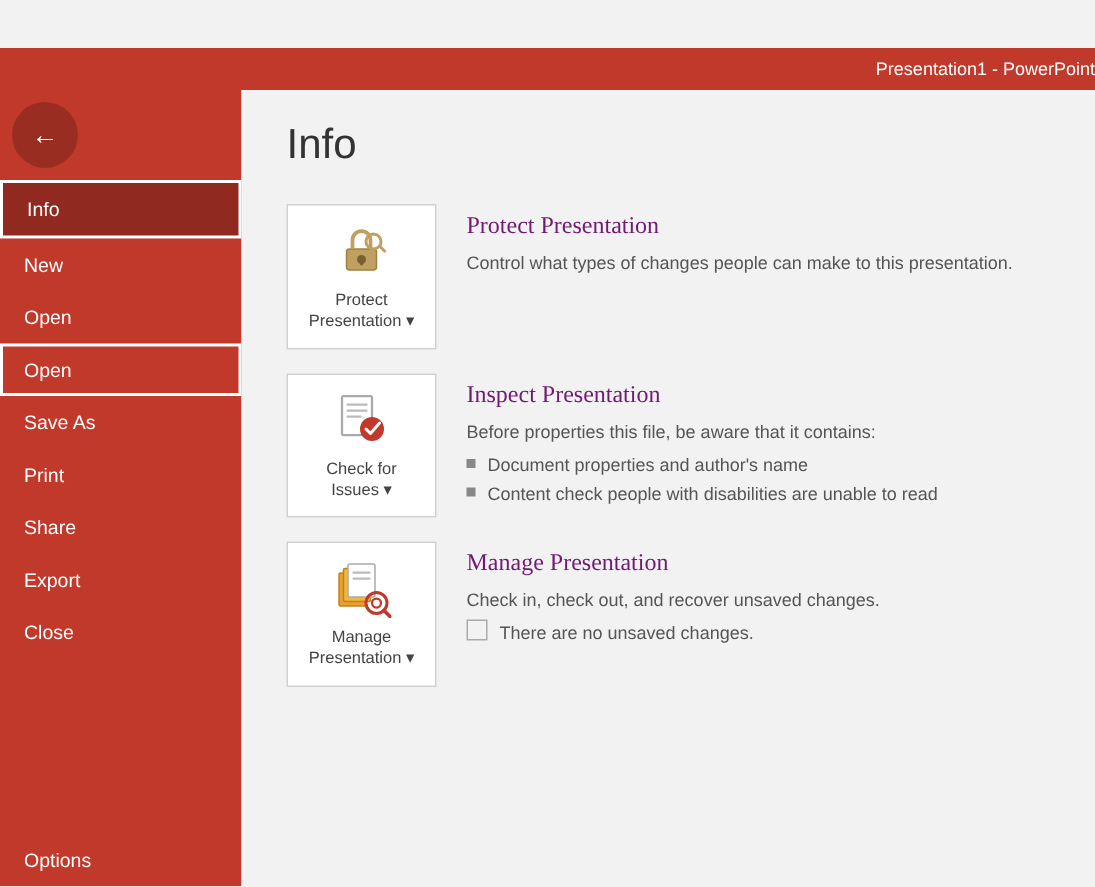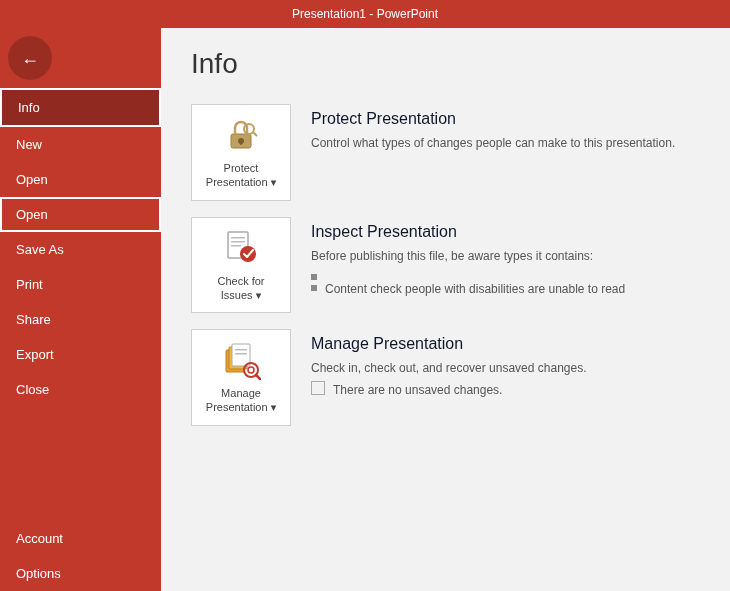--- a/index.html
+++ b/index.html
@@ -3,23 +3,24 @@
   <meta charset="utf-8">
   <style>
     * { margin: 0; padding: 0; box-sizing: border-box; }
     body { width: 730px; height: 591px; font-family: 'Segoe UI', Arial, sans-serif; display: flex; flex-direction: column; background: #f2f2f2; overflow: hidden; }
 
     .title-bar {
       height: 28px;
       background: #c0392b;
       display: flex;
       align-items: center;
-      justify-content: center;
+      justify-content: flex-end;
       color: white;
       font-size: 12px;
+      margin-top: 32px;
     }
 
     .main-content {
       display: flex;
       flex: 1;
       overflow: hidden;
     }
 
     
     .sidebar {
@@ -119,22 +120,23 @@
     }
 
     .card-text-area {
       flex: 1;
       padding-top: 6px;
     }
 
     .card-title {
       font-size: 16px;
       font-weight: 400;
-      color: #0f172a;
+      color: #701a75;
       margin-bottom: 6px;
+      font-family: Liberation Serif, serif;
     }
 
     .card-desc {
       font-size: 12px;
       color: #555;
       line-height: 1.5;
     }
 
     .card-bullets {
       margin-top: 4px;
@@ -203,23 +205,20 @@
       <span>Export</span>
     </div>
     <div class="sidebar-item">
       <span>Close</span>
     </div>
 
     <div class="sidebar-divider"></div>
 
     <div class="sidebar-bottom">
       <div class="sidebar-item">
-        <span>Account</span>
-      </div>
-      <div class="sidebar-item">
         <span>Options</span>
       </div>
     </div>
   </div>
 
   <div class="right-panel">
     <h1 class="page-title">Info</h1>
 
     <div class="info-card">
       <div class="card-icon-box">
@@ -249,24 +248,25 @@
           <rect x="10" y="13" width="14" height="1.5" rx="0.5" fill="#bbb"></rect>
           <rect x="10" y="17" width="10" height="1.5" rx="0.5" fill="#bbb"></rect>
 
           <circle cx="27" cy="26" r="8" fill="#c0392b"></circle>
           <polyline points="23,26 26,29 32,22" fill="none" stroke="white" stroke-width="2" stroke-linecap="round" stroke-linejoin="round"></polyline>
         </svg>
         <span class="icon-label">Check for<br>Issues ▾</span>
       </div>
       <div class="card-text-area">
         <div class="card-title">Inspect Presentation</div>
-        <div class="card-desc">Before publishing this file, be aware types it contains:</div>
+        <div class="card-desc">Before properties this file, be aware that it contains:</div>
         <ul class="card-bullets">
           <li>
             <span class="bullet-square"></span>
+            <span>Document properties and author's name</span>
           </li>
           <li>
             <span class="bullet-square"></span>
             <span>Content check people with disabilities are unable to read</span>
           </li>
         </ul>
       </div>
     </div>
 
     <div class="info-card">

